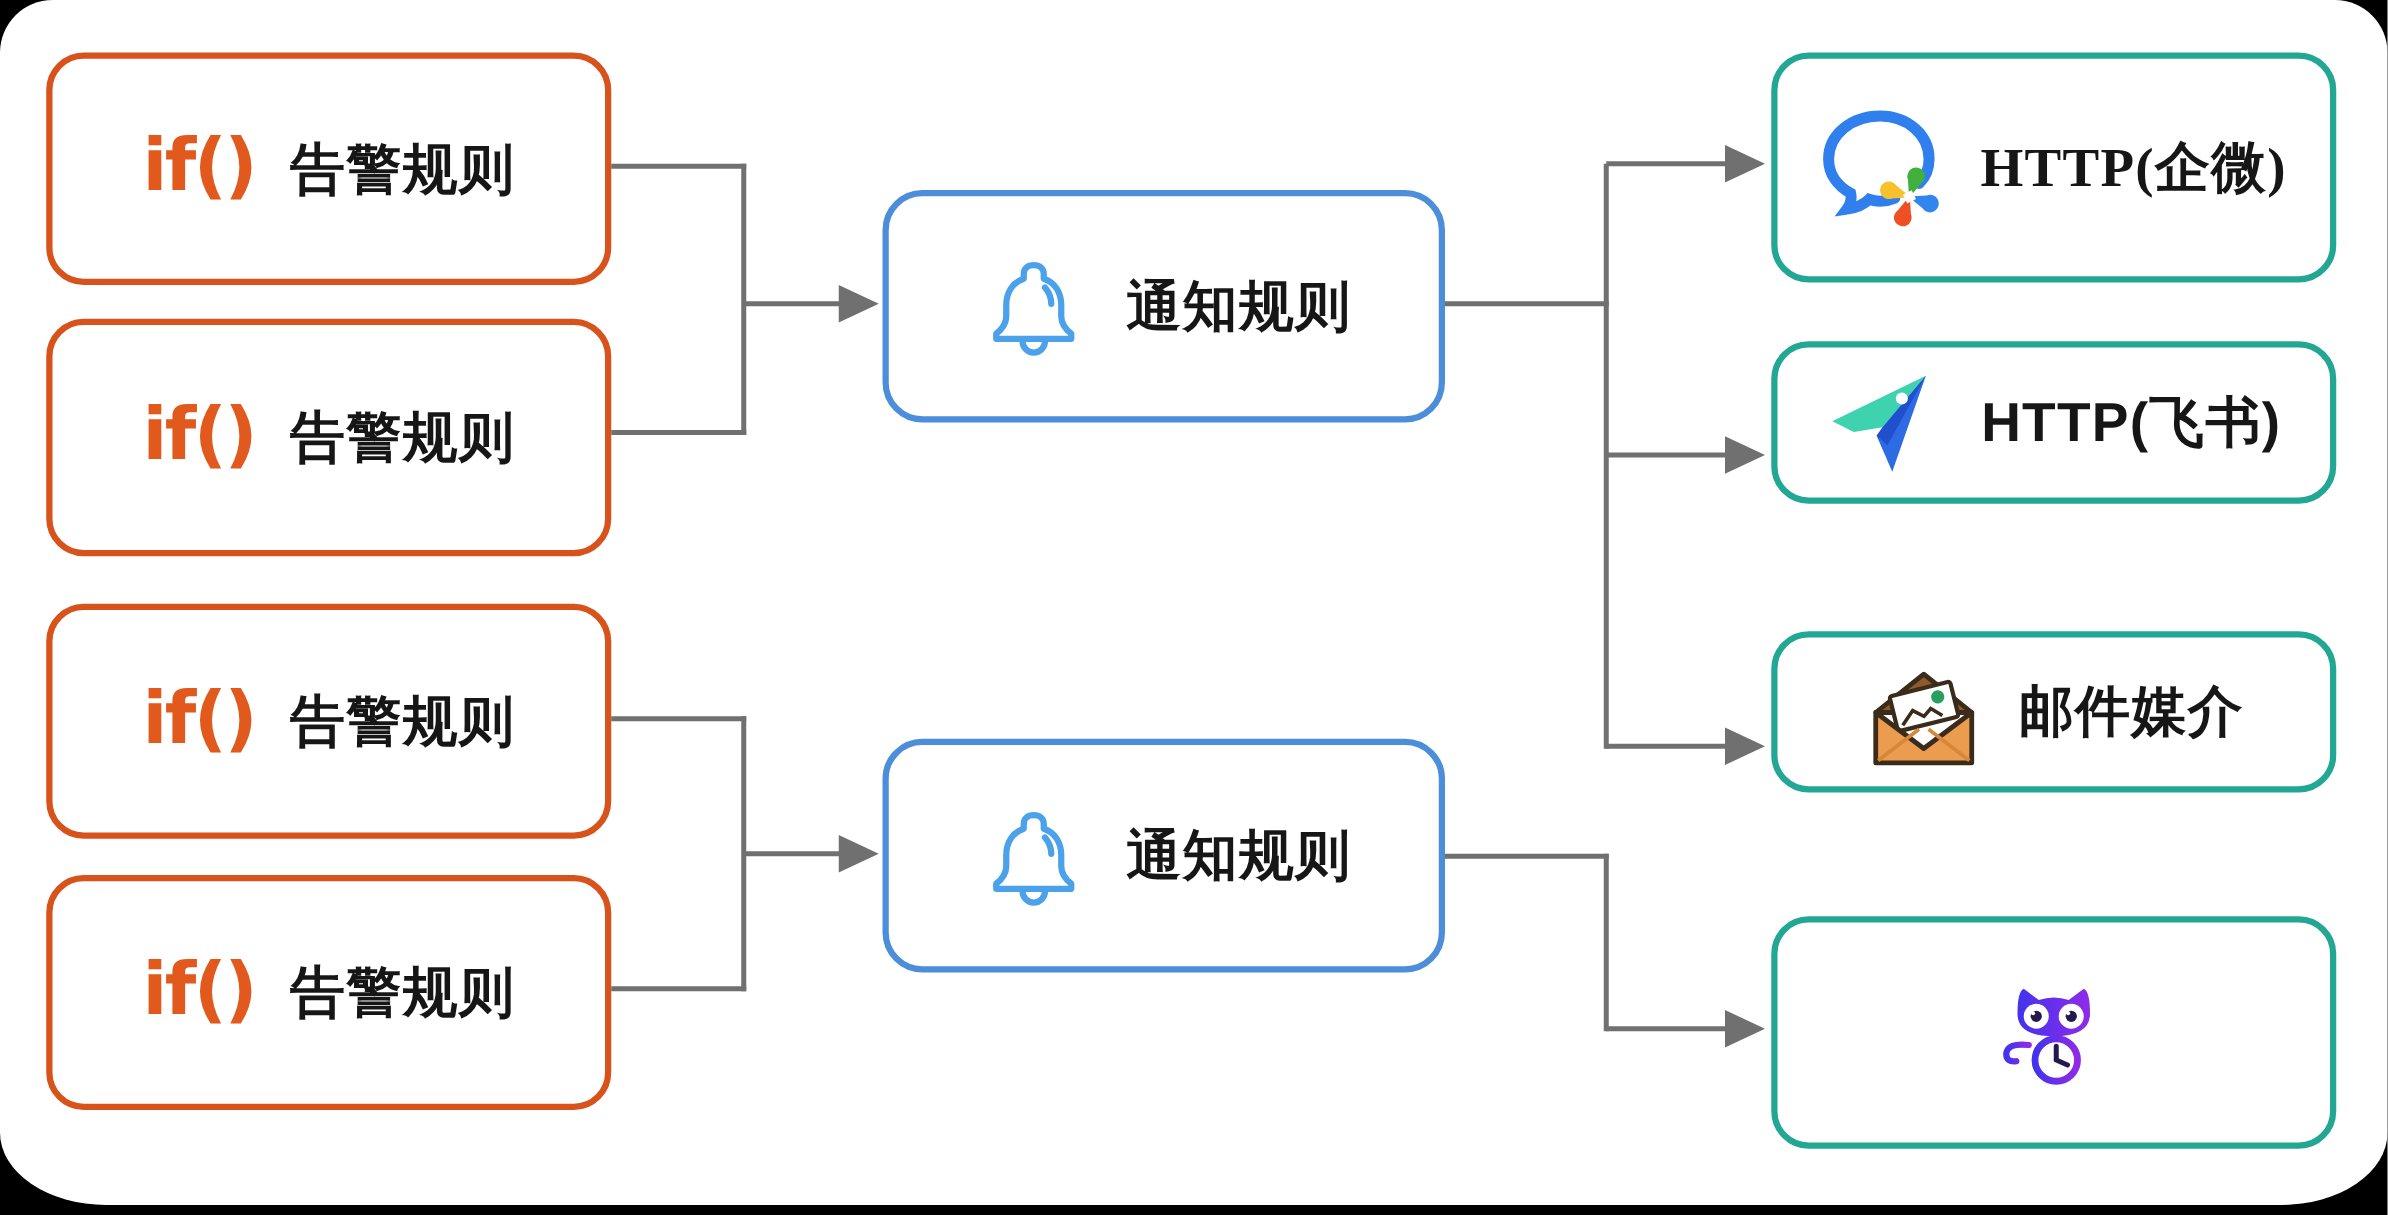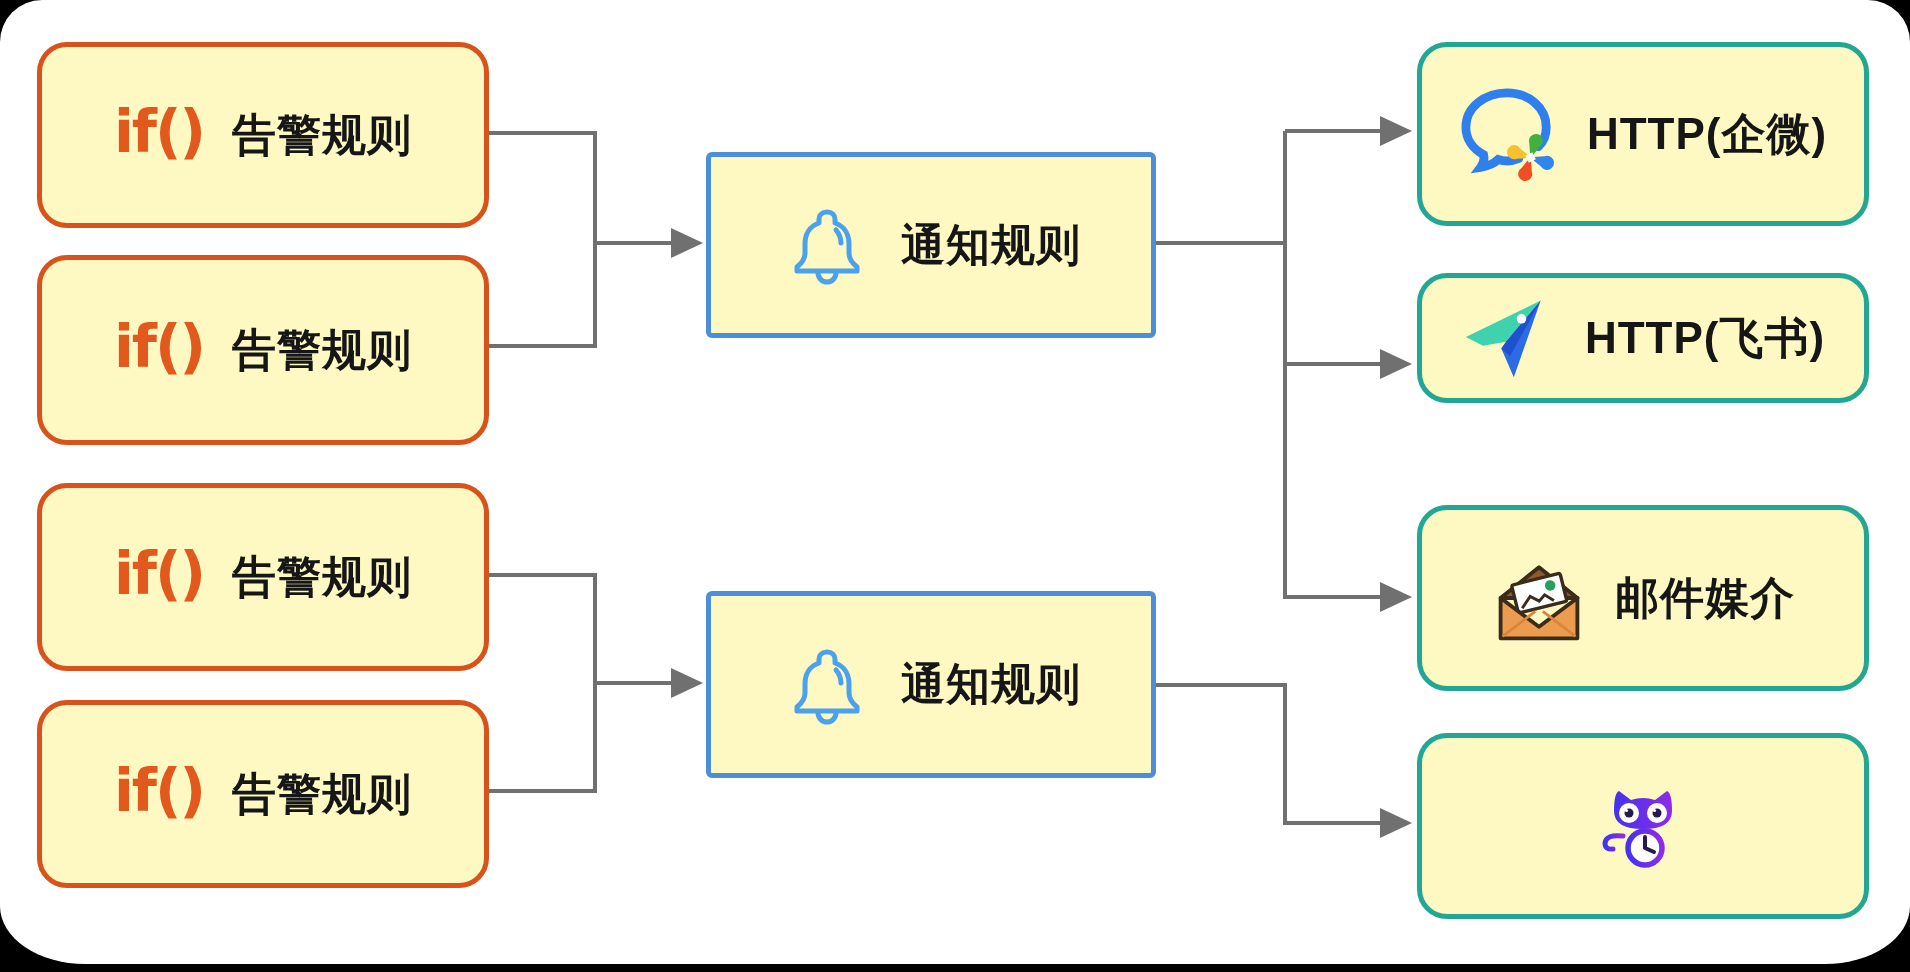--- a/index.html
+++ b/index.html
@@ -8,26 +8,26 @@
     background:#000;
     font-family:"Liberation Sans","DejaVu Sans",sans-serif;
     position:relative; overflow:hidden;
   }
   .surface {
     position:absolute; left:0; top:0; width:1910px; height:964px;
     background:#ffffff;
     border-radius:42px 42px 85px 85px / 42px 42px 58px 58px;
   }
   .node {
-    position:absolute; background:#fef9c3;
+    position:absolute; background:#ffffff;
     display:flex; align-items:center; justify-content:center; gap:28px;
     box-sizing:border-box;
   }
   .node.orange { border:5px solid #D8521B; border-radius:30px; }
-  .node.blue   { border:5px solid #4C8ED9; border-radius:6px; }
+  .node.blue   { border:5px solid #4C8ED9; border-radius:32px; }
   .node.teal   { border:5px solid #22A794; border-radius:30px; }
   .label {
     font-size:44px; font-weight:600; color:#161616; letter-spacing:1px;
     white-space:nowrap;
     text-align:center;
   }
   .iflogo {
     font-size:58px; font-weight:700; color:#E2591D;
     font-family:"DejaVu Sans",sans-serif; letter-spacing:-2px;
     line-height:1; padding-bottom:6px;
@@ -41,23 +41,23 @@
   }
   
   #a1 { left:37px;  top:42px;  width:452px; height:186px; }
   #a2 { left:37px;  top:255px; width:452px; height:190px; }
   #a3 { left:37px;  top:483px; width:452px; height:188px; }
   #a4 { left:37px;  top:700px; width:452px; height:188px; }
   
   #n1 { left:706px; top:152px; width:450px; height:186px; }
   #n2 { left:706px; top:591px; width:450px; height:187px; }
   
-  #c1 { left:1417px; top:42px;  width:452px; height:184px; }
+  #c1 { left:1417px; top:42px;  width:452px; height:184px;font-family:Liberation Serif, serif; }
   #c2 { left:1417px; top:273px; width:452px; height:130px; }
-  #c3 { left:1417px; top:505px; width:452px; height:186px; }
+  #c3 { left:1417px; top:505px; width:452px; height:129px; }
   #c4 { left:1417px; top:733px; width:452px; height:186px; }
   svg { display:block; }
 </style>
 </head>
 <body>
 
 <div class="surface"></div>
 
 <div class="line" style="left:489px;top:131px;width:108px;height:4px;"></div>
 <div class="line" style="left:489px;top:344px;width:108px;height:4px;"></div>

